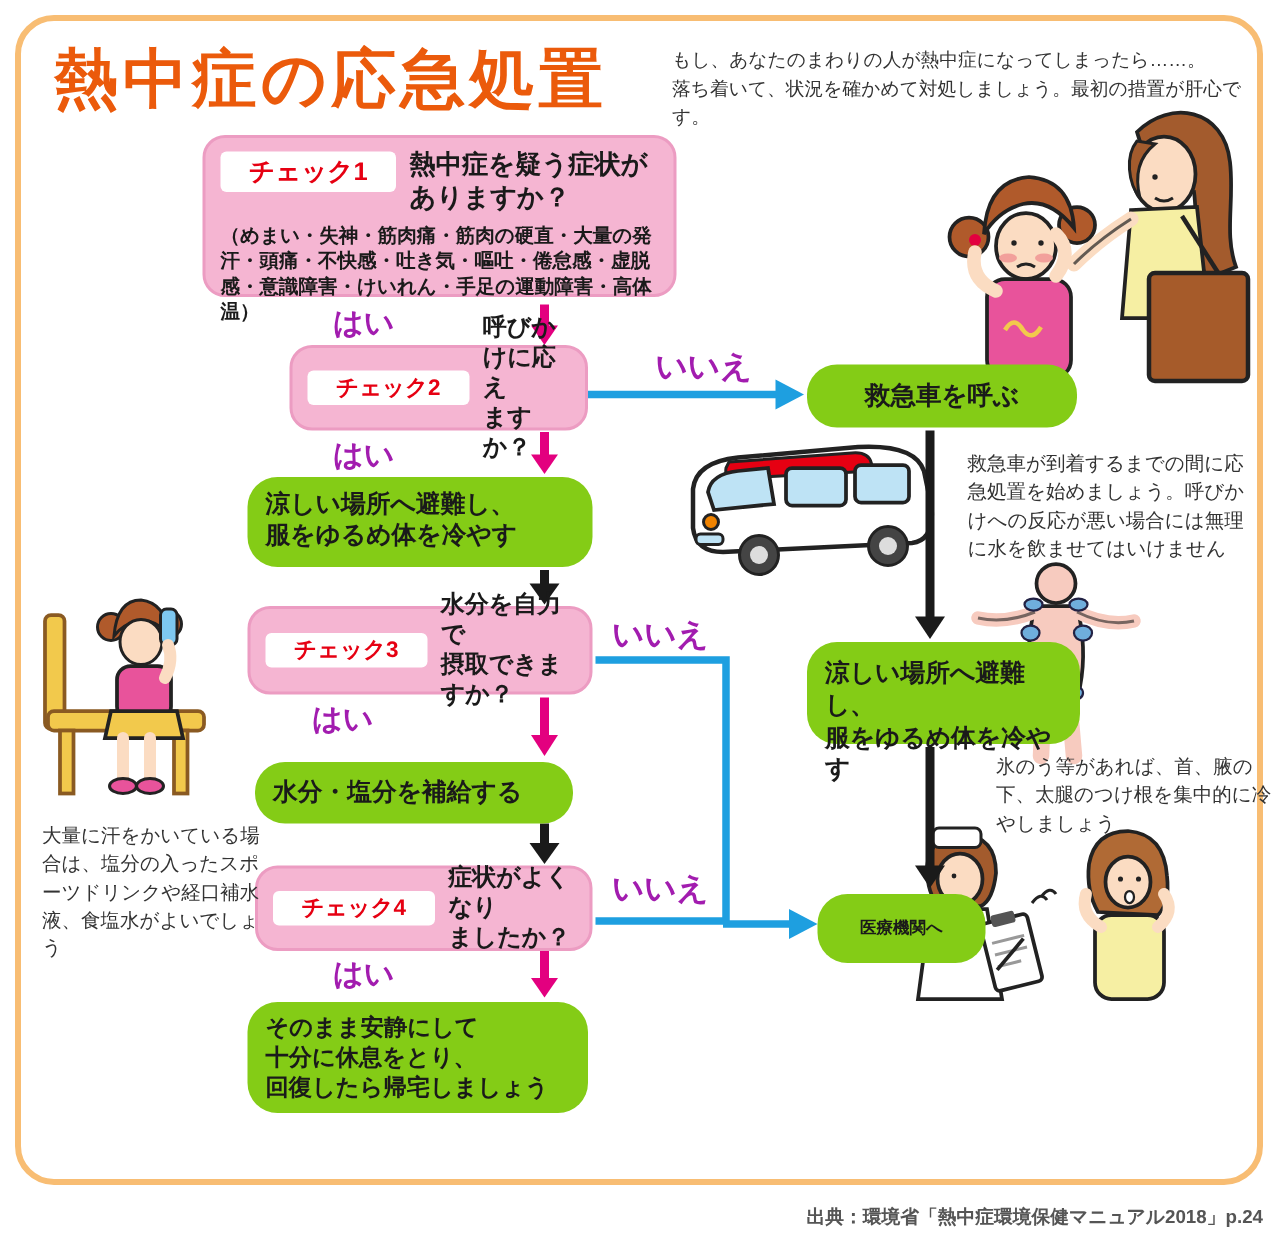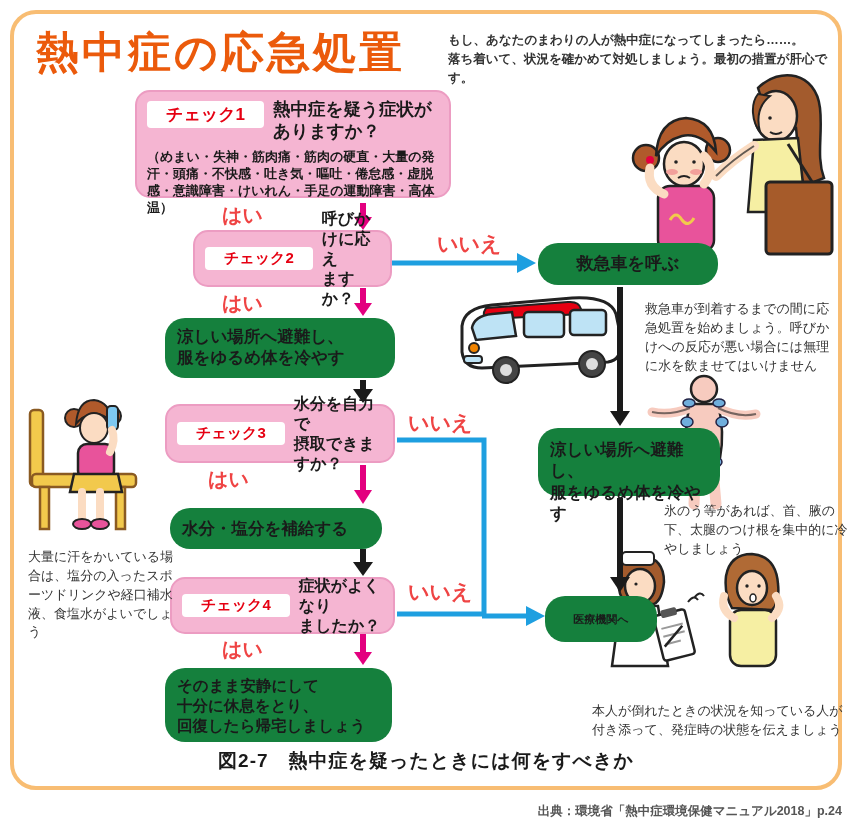--- a/index.html
+++ b/index.html
@@ -11,47 +11,47 @@
   #frame{
     left:10px;top:10px;width:832px;height:780px;box-sizing:border-box;
     border:4px solid #F8BD73;border-radius:26px;z-index:0;
   }
   #page-title{
     left:36px;top:24px;font-size:43px;font-weight:700;color:#EB5A0B;
     letter-spacing:3px;z-index:4;
   }
   #intro{
     left:448px;top:31px;width:392px;font-size:12.5px;line-height:1.5;
-    font-weight:700;color:#333;white-space:pre-line;z-index:4;
+    font-weight:400;color:#333;white-space:pre-line;z-index:4;
   }
   .pink-box{
     background:#F5B5D2;border:2px solid #EC9CC2;border-radius:15px;
     box-sizing:border-box;z-index:3;padding:7px 10px;
   }
   .blue-box{
-    background:#15803d;border-radius:20px;box-sizing:border-box;z-index:3;
+    background:#84cc16;border-radius:20px;box-sizing:border-box;z-index:3;
     padding:8px 12px;font-weight:700;font-size:16.5px;line-height:1.3;
     white-space:pre-line;color:#1a1a1a;
   }
   .blue-box.center{display:flex;align-items:center;justify-content:center;text-align:center;padding:4px;}
   .check-row{display:flex;gap:9px;}
   .check-pill{
     background:#fff;color:#E60012;font-weight:700;border-radius:4px;
     padding:2px 19px;white-space:nowrap;align-self:flex-start;
   }
   .check-q{font-weight:700;color:#1a1a1a;white-space:pre-line;line-height:1.25;}
   #check1-box .check-pill{font-size:17px;margin-top:2px;}
   #check1-box .check-q{font-size:17.5px;}
   #check1-box .check-detail{
     font-size:13px;font-weight:700;line-height:1.32;margin-top:5px;color:#1a1a1a;
   }
   .small-check .check-pill{font-size:15px;align-self:center;}
   .small-check .check-q{font-size:16px;}
   .small-check{display:flex;align-items:center;}
-  .yn{font-weight:700;color:#ef4444;z-index:4;}
+  .yn{font-weight:700;color:#a21caf;z-index:4;}
   .yes{font-size:20px;}
   .no{font-size:21px;}
   .note{font-size:13px;line-height:1.45;color:#333;z-index:4;}
   #caption{
     left:20px;top:748px;width:812px;text-align:center;font-size:19px;
     font-weight:700;color:#1a1a1a;z-index:4;letter-spacing:1px;
   }
   #source{
     left:442px;top:803px;width:400px;text-align:right;font-size:12.5px;
     font-weight:700;color:#555;z-index:4;
@@ -274,18 +274,16 @@
   <div class="abs blue-box center" style="left:538px;top:243px;width:180px;height:42px;font-size:17px;">救急車を呼ぶ</div>
 
   <div class="abs blue-box" style="left:538px;top:428px;width:182px;height:68px;padding-top:11px;">涼しい場所へ避難し、
 服をゆるめ体を冷やす</div>
 
   <div class="abs blue-box center" style="left:545px;top:596px;width:112px;height:46px;font-size:11px;">医療機関へ</div>
 
   <div class="abs note" style="left:645px;top:300px;width:192px;">救急車が到着するまでの間に応急処置を始めましょう。呼びかけへの反応が悪い場合には無理に水を飲ませてはいけません</div>
   <div class="abs note" style="left:648px;top:502px;width:188px;margin-left:16px;">氷のう等があれば、首、腋の下、太腿のつけ根を集中的に冷やしましょう</div>
   <div class="abs note" style="left:28px;top:548px;width:152px;">大量に汗をかいている場合は、塩分の入ったスポーツドリンクや経口補水液、食塩水がよいでしょう</div>
-  <div class="abs note" style="left:592px;top:702px;width:252px;">本人が倒れたときの状況を知っている人が付き添って、発症時の状態を伝えましょう</div>
-
-  <div id="caption" class="abs">図2-7　熱中症を疑ったときには何をすべきか</div>
+
   <div id="source" class="abs">出典：環境省「熱中症環境保健マニュアル2018」p.24</div>
 
 </div>
 
 </body></html>

